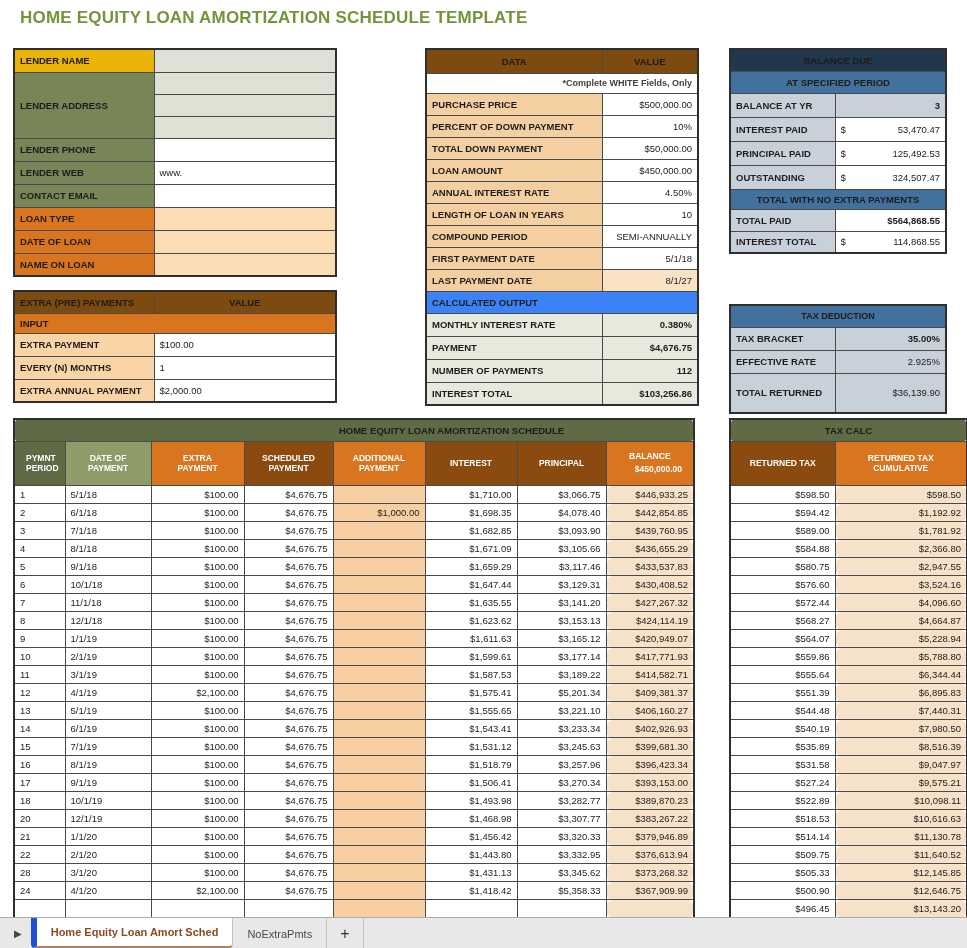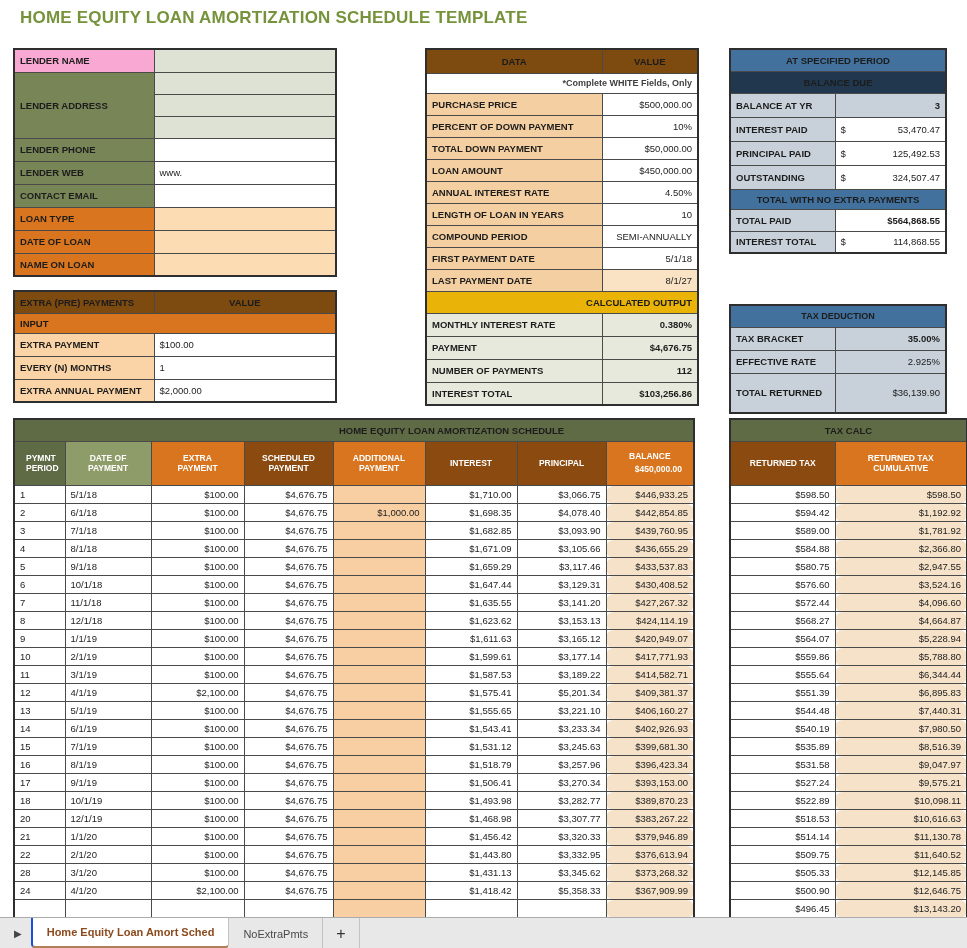--- a/index.html
+++ b/index.html
@@ -7,45 +7,45 @@
         font-family:"Liberation Sans","DejaVu Sans",sans-serif;overflow:hidden;}
   .title{position:absolute;left:20px;top:8px;font-size:17px;font-weight:bold;
          color:#76933C;letter-spacing:.2px;}
   table.tbl{position:absolute;border-collapse:collapse;table-layout:fixed;
             border:2px solid #2e2e2e;}
   table.tbl td,table.tbl th{border:1px solid #4a4a4a;padding:1px 5px;font-size:9.5px;
             color:#1c1c1c;overflow:hidden;white-space:nowrap;vertical-align:middle;}
   
   .r20{height:20px}.r22{height:22px}.r23{height:23px}.r24{height:24px}.r40{height:40px}.r44{height:44px}
   
-  .bg-darkolive{background:#f9a8d4;color:#fff;font-weight:bold;font-size:8.5px;}
+  .bg-darkolive{background:#eab308;color:#fff;font-weight:bold;font-size:8.5px;}
   .bg-olive{background:#788557;color:#fff;font-weight:bold;font-size:8.5px;}
   .bg-greenfill{background:#DEE2D5;}
   .bg-orangehdr{background:#D8751E;color:#fff;font-weight:bold;font-size:8.5px;}
   .bg-loanfill{background:#FBDCB3;}
   .bg-brownhdr{background:#7D4A0F;color:#fff;font-weight:bold;font-size:9px;text-align:center;}
   .bg-lo1{background:#FAD4A6;}
   .bg-lo2{background:#F4CFA1;}
   .bg-lo3{background:#FAE3C5;}
-  .bg-olivehdr{background:#eab308;color:#fff;font-weight:bold;font-size:9px;text-align:right;}
+  .bg-olivehdr{background:#3b82f6;color:#fff;font-weight:bold;font-size:9px;text-align:left;}
   .bg-calc{background:#E6E9DB;}
   .bg-navy{background:#20374E;color:#fff;font-weight:bold;font-size:9px;text-align:center;}
   .bg-steel{background:#41719C;color:#fff;font-weight:bold;font-size:8.5px;text-align:center;}
   .bg-lightblue{background:#C8D1DA;}
   
   .lbl{font-weight:bold;font-size:8.5px;}
   .right{text-align:right;}
   .left{text-align:left;margin-top:46px;}
   .bold{font-weight:bold;}
   .acc{display:flex;justify-content:space-between;}
   
   table.sched th{color:#fff;font-weight:bold;font-size:8.5px;text-align:center;
                  white-space:normal;line-height:1.15;padding:2px 11px;}
   .banner-cell{background:#5F6B45;color:#fff;font-weight:bold;font-size:9.5px;
-               text-align:center;height:19px;}
+               text-align:center;height:19px;border-radius:6px;}
   .col-olive{background:#5F6B45;}
   .col-sage{background:#8E9C69;}
   .col-orange{background:#D8751E;}
   .col-brown{background:#8A4A10;}
   .bal-top{text-align:center;}
   .bal-amt{text-align:right;margin-top:3px;}
   table.sched tbody tr{height:18px;}
   .c-period{text-align:left;padding-left:4px;}
   .c-date{text-align:left;}
   .c-num{text-align:right;}
@@ -54,21 +54,21 @@
   tr.partial{height:4px;}
   tr.partial td{padding:0;border-bottom:none;}
   
   .tabbar{position:absolute;left:0;top:917px;width:967px;height:31px;background:#E8E8E8;
           border-top:1px solid #ababab;display:flex;align-items:stretch;}
   .tab-nav{display:flex;align-items:center;padding:0 9px 0 14px;cursor:pointer;}
   .tri{font-size:10px;color:#444;}
   .tab{display:flex;align-items:center;padding:0 14px;font-size:11px;color:#4a4a4a;
        border-right:1px solid #c2c2c2;cursor:pointer;}
   .tab.active{background:#ffffff;color:#8C4B1F;font-weight:bold;
-              border-left:2px solid #1d4ed8;border-bottom:3px solid #B28058;
+              border-left:6px solid #1d4ed8;border-bottom:3px solid #B28058;
               border-radius:0 0 5px 5px;}
   .tab-add{display:flex;align-items:center;padding:0 13px;font-size:16px;color:#333;
            border-right:1px solid #c2c2c2;cursor:pointer;}
 </style>
 </head>
 <body>
 
 <div class="page">
 
   <div class="title">HOME EQUITY LOAN AMORTIZATION SCHEDULE TEMPLATE</div>
@@ -219,24 +219,24 @@
   </tbody>
     </table>
 
   <table class="tbl" style="left:729px;top:48px;width:216px;">
     <colgroup>
         <col style="width:105px">
         <col style="width:111px">
       </colgroup>
     <tbody>
         <tr class="r22">
+      <td colspan="2" class="bg-navy">BALANCE DUE</td>
+    </tr>
+    <tr class="r22">
       <td colspan="2" class="bg-steel">AT SPECIFIED PERIOD</td>
-    </tr>
-    <tr class="r22">
-      <td colspan="2" class="bg-navy">BALANCE DUE</td>
     </tr>
     <tr class="r24">
       <td class="bg-lightblue lbl">BALANCE AT YR</td>
       <td class="bg-lightblue right bold">3</td>
     </tr>
     <tr class="r24">
       <td class="bg-lightblue lbl">INTEREST PAID</td>
       <td>
         <div class="acc">
               <span>$</span>

